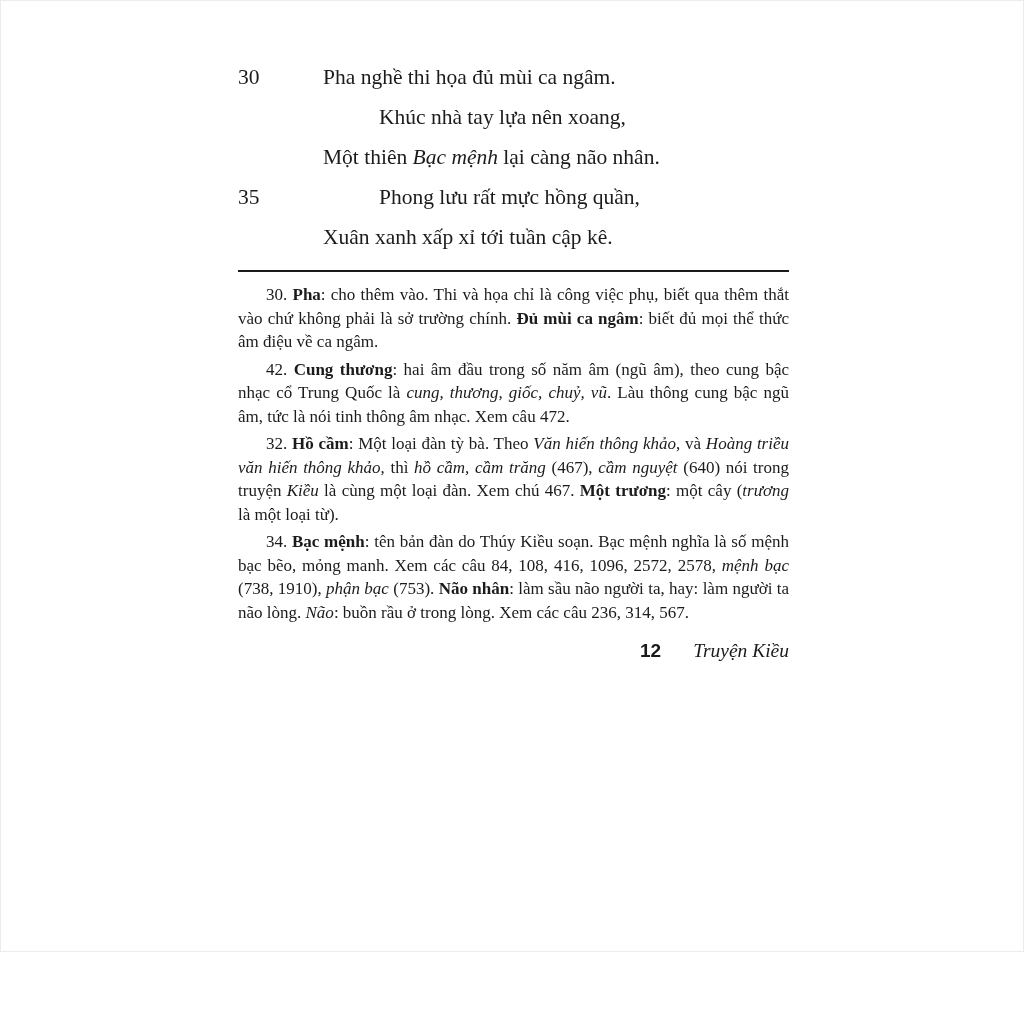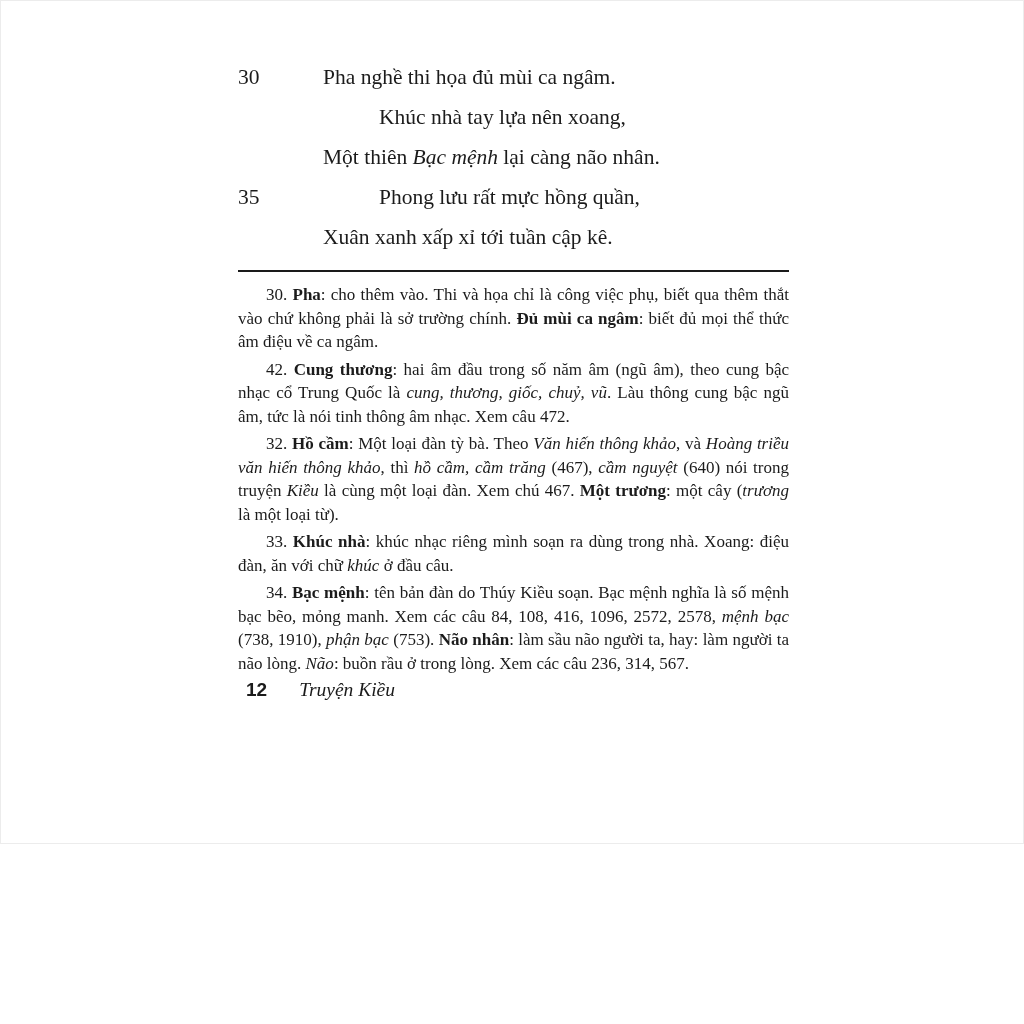--- a/index.html
+++ b/index.html
@@ -1,20 +1,20 @@
 <!DOCTYPE html>
 <html><head>
 <meta charset="utf-8">
 <style>
   * { margin: 0; padding: 0; box-sizing: border-box; }
   html, body { background: #ffffff; }
   .page {
     position: relative;
     width: 1024px;
-    height: 844px;
+    height: 952px;
     background: #ffffff;
     border: 1px solid #ececec;
     font-family: "Liberation Serif", serif;
     color: #1b1b1b;
     overflow: hidden;
   }
   .content {
     position: absolute;
     left: 237px;
     top: 56px;
@@ -46,22 +46,23 @@
     font-size: 17px;
     line-height: 23.5px;
     text-align: justify;
     text-indent: 28px;
     margin-bottom: 4px;
   }
   
   .footer {
     display: flex;
     align-items: baseline;
-    margin-top: 4px;
+    margin-top: 16px;
     padding-left: 8px;
+    justify-content: flex-end;
   }
   .pagenum {
     font-family: "Liberation Sans", sans-serif;
     font-weight: bold;
     font-size: 19px;
   }
   .booktitle {
     font-style: italic;
     font-size: 19.5px;
     margin-left: 32px;
@@ -101,21 +102,20 @@
           <span class="verse-text"><span>Xuân xanh xấp xỉ tới tuần cập kê.</span></span>
         </div>
       </div>
 
     <hr class="fn-rule">
 
     <div class="footnotes">
         <p class="footnote"><span>30. </span><span class="b">Pha</span><span>: cho thêm vào. Thi và họa chỉ là công việc phụ, biết qua thêm thắt vào chứ không phải là sở trường chính. </span><span class="b">Đủ mùi ca ngâm</span><span>: biết đủ mọi thể thức âm điệu về ca ngâm.</span></p>
         <p class="footnote"><span>42. </span><span class="b">Cung thương</span><span>: hai âm đầu trong số năm âm (ngũ âm), theo cung bậc nhạc cổ Trung Quốc là </span><span class="it">cung, thương, giốc, chuỷ, vũ</span><span>. Làu thông cung bậc ngũ âm, tức là nói tinh thông âm nhạc. Xem câu 472.</span></p>
         <p class="footnote"><span>32. </span><span class="b">Hồ cầm</span><span>: Một loại đàn tỳ bà. Theo </span><span class="it">Văn hiến thông khảo</span><span>, và </span><span class="it">Hoàng triều văn hiến thông khảo</span><span>, thì </span><span class="it">hồ cầm, cầm trăng</span><span> (467), </span><span class="it">cầm nguyệt</span><span> (640) nói trong truyện </span><span class="it">Kiều</span><span> là cùng một loại đàn. Xem chú 467. </span><span class="b">Một trương</span><span>: một cây (</span><span class="it">trương</span><span> là một loại từ).</span></p>
-        <p class="footnote"><span>33. </span><span class="b">Khúc nhà</span><span>: khúc nhạc riêng mình soạn ra dùng trong nhà. Xoang: điệu đàn, ăn với chữ </span><span class="it">khúc</span><span> ở đầu câu.</span></p>
         <p class="footnote"><span>34. </span><span class="b">Bạc mệnh</span><span>: tên bản đàn do Thúy Kiều soạn. Bạc mệnh nghĩa là số mệnh bạc bẽo, mỏng manh. Xem các câu 84, 108, 416, 1096, 2572, 2578, </span><span class="it">mệnh bạc</span><span> (738, 1910), </span><span class="it">phận bạc</span><span> (753). </span><span class="b">Não nhân</span><span>: làm sầu não người ta, hay: làm người ta não lòng. </span><span class="it">Não</span><span>: buồn rầu ở trong lòng. Xem các câu 236, 314, 567.</span></p>
       </div>
 
     <div class="footer">
       <span class="pagenum">12</span>
       <span class="booktitle">Truyện Kiều</span>
     </div>
 
   </div>
 </div>

